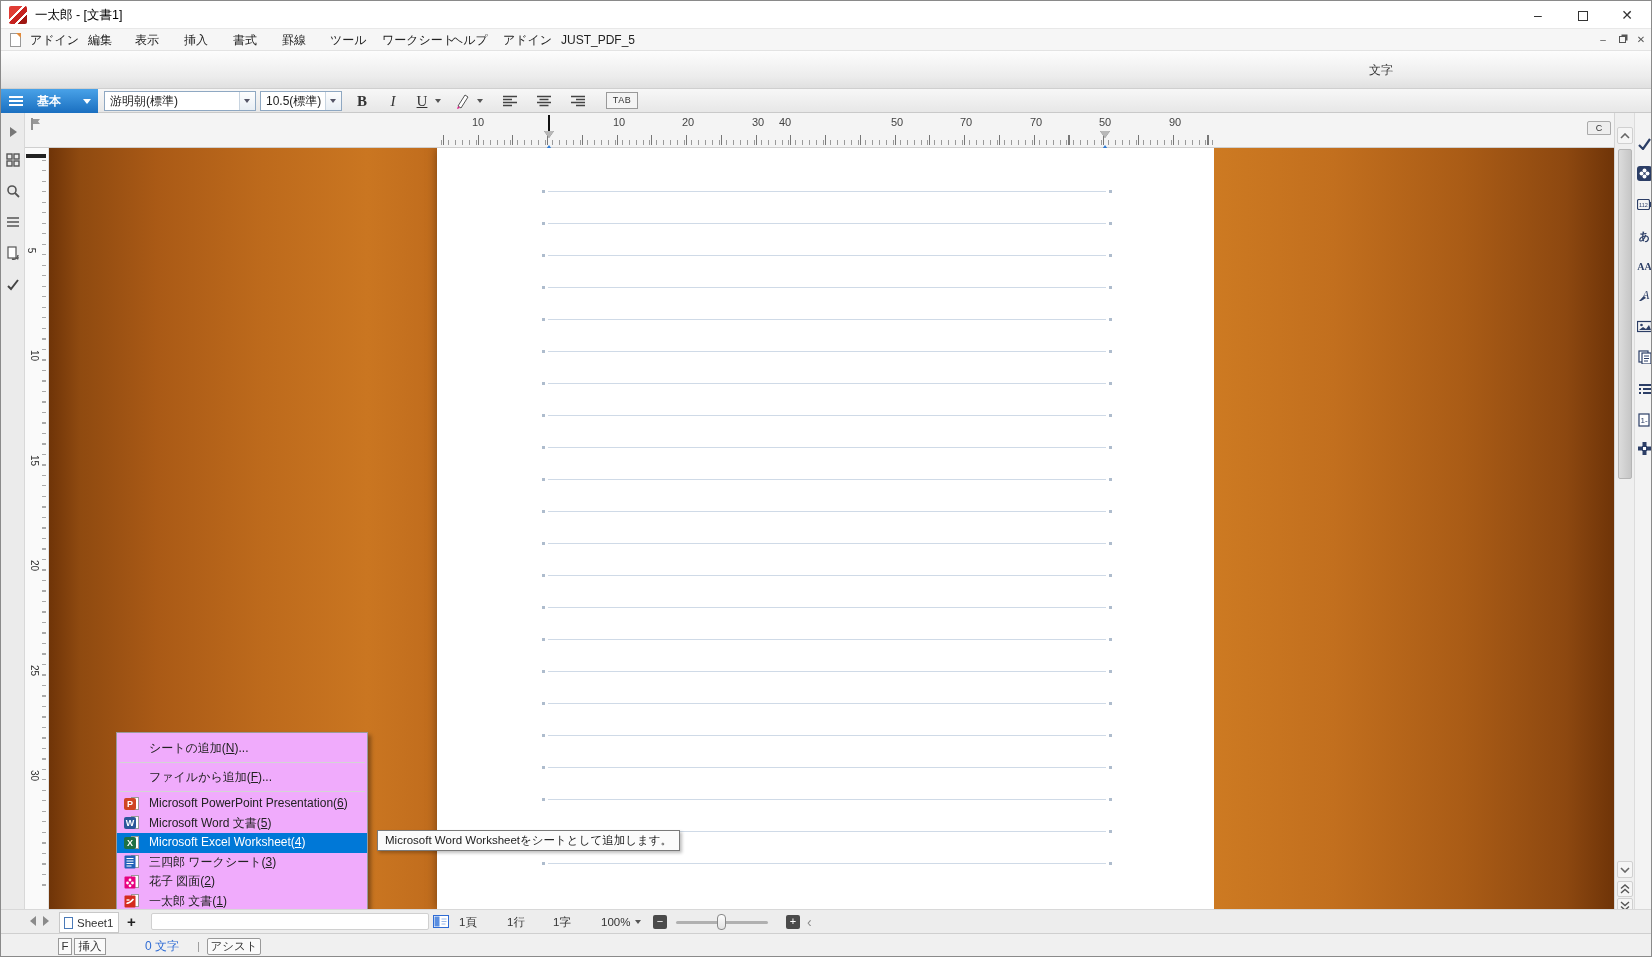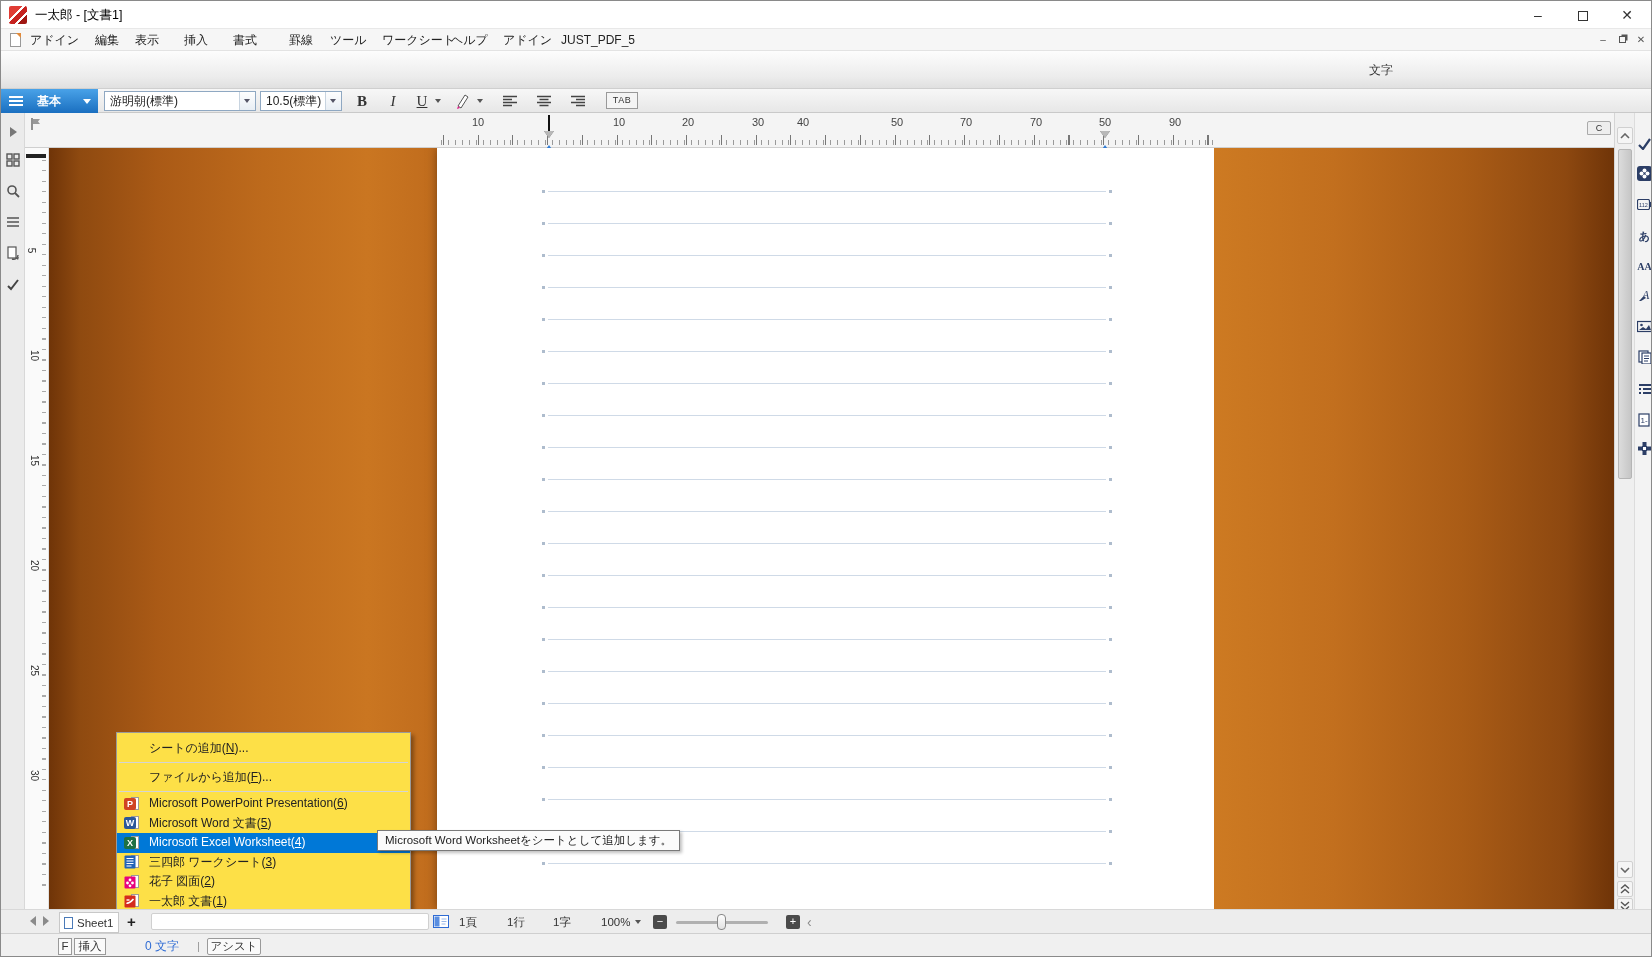--- a/index.html
+++ b/index.html
@@ -94,21 +94,21 @@
   .rule-line::before, .rule-line::after { content:""; position:absolute; top:-1px; width:3px; height:3px; background:#aebccd; }
   .rule-line::before { left:-6px; } .rule-line::after { right:-6px; }
   
   .vscroll { position:absolute; left:1613px; top:112px; width:20px; height:796px; background:#efefef; border-left:1px solid #d5d5d5; }
   .vs-btn { position:absolute; left:2px; width:16px; height:17px; display:flex; align-items:center; justify-content:center; background:#f5f5f5; border:1px solid #d0d0d0; border-radius:2px; }
   .vs-thumb { position:absolute; left:3px; top:36px; width:14px; height:330px; background:linear-gradient(90deg,#dcdcdc,#c6c6c6); border:1px solid #b5b5b5; border-radius:2px; }
   .pal-strip { position:absolute; left:1633px; top:112px; width:19px; height:796px; background:#f3f3f3; border-left:1px solid #dcdcdc; }
   .pal-ico { position:absolute; left:2px; width:15px; height:15px; color:#2c3e66; display:flex; align-items:center; justify-content:center; font-size:11px; }
   .pal-dark { background:#2c3e66; border-radius:3px; }
   
-  .ctx { position:absolute; left:115px; top:731px; width:295px; height:181px; background:#fde047; border:1px solid #9a9a9a; box-shadow:3px 3px 4px rgba(0,0,0,0.35); font-size:12px; color:#222; }
+  .ctx { position:absolute; left:115px; top:731px; width:252px; height:181px; background:#f0abfc; border:1px solid #9a9a9a; box-shadow:3px 3px 4px rgba(0,0,0,0.35); font-size:12px; color:#222; }
   .ctx-item { position:relative; height:19.5px; line-height:19.5px; padding-left:32px; white-space:nowrap; }
   .ctx-item.tall { height:24px; line-height:24px; }
   .ctx-sep { height:1px; background:#d4d4d4; margin:2px 2px; }
   .ctx-item.hl { background:#0078d7; color:#fff; }
   .mkey { text-decoration:underline; }
   .ci { position:absolute; left:7px; top:2.5px; width:15px; height:15px; }
   .ci .pg { position:absolute; right:0; top:0; width:8px; height:13px; background:#fff; border:1px solid #9a9a9a; }
   .ci .app { position:absolute; left:0; top:1px; width:12px; height:12px; border-radius:2px; color:#fff; font-size:9px; font-weight:bold; text-align:center; line-height:12px; }
   
   .tooltip { position:absolute; left:376px; top:829px; height:21px; background:#fbfbfb; border:1px solid #7a7a7a; box-shadow:2px 2px 3px rgba(0,0,0,0.25); font-size:11.5px; line-height:19px; padding:0 7px; color:#222; white-space:nowrap; }
@@ -140,25 +140,25 @@
     <div class="app-icon"></div>
     <div class="win-title">一太郎 - [文書1]</div>
     <div class="cap-btn cap-min">–</div>
     <div class="cap-btn cap-max"><span></span></div>
     <div class="cap-btn cap-close">✕</div>
   </div>
 
   <div class="menubar">
     <div class="doc-mini"></div>
     <div class="menu-item" style="left:25px">アドイン</div>
-    <div class="menu-item" style="left:90px">編集</div>
+    <div class="menu-item" style="left:83px">編集</div>
     <div class="menu-item" style="left:130px">表示</div>
     <div class="menu-item" style="left:179px">挿入</div>
     <div class="menu-item" style="left:228px">書式</div>
-    <div class="menu-item" style="left:284px">罫線</div>
+    <div class="menu-item" style="left:277px">罫線</div>
     <div class="menu-item" style="left:325px">ツール</div>
     <div class="menu-item" style="left:377px">ワークシート</div>
     <div class="menu-item" style="left:446px">ヘルプ</div>
     <div class="menu-item" style="left:498px">アドイン</div>
     <div class="menu-item" style="left:556px">JUST_PDF_5</div>
     <div class="child-btn" style="left:1594px">–</div>
     <div class="child-btn child-restore" style="left:1613px"><span></span></div>
     <div class="child-btn" style="left:1632px">✕</div>
   </div>
 
@@ -413,21 +413,21 @@
 
   <div class="hruler">
     <svg class="flag-ico" width="13" height="14" viewBox="0 0 13 14">
         <path d="M3 1v12" stroke="#777" stroke-width="1.6"></path>
         <path d="M4 2h7l-2 2.5L11 7H4z" fill="#999"></path>
       </svg>
     <div class="hr-num" style="left:453px">10</div>
     <div class="hr-num" style="left:594px">10</div>
     <div class="hr-num" style="left:663px">20</div>
     <div class="hr-num" style="left:733px">30</div>
-    <div class="hr-num" style="left:778px">40</div>
+    <div class="hr-num" style="left:760px">40</div>
     <div class="hr-num" style="left:872px">50</div>
     <div class="hr-num" style="left:941px">70</div>
     <div class="hr-num" style="left:1011px">70</div>
     <div class="hr-num" style="left:1080px">50</div>
     <div class="hr-num" style="left:1150px">90</div>
     <div class="hr-meds"></div>
     <div class="hr-dots"></div>
     <div class="hr-caret"></div>
     <div class="mk" style="left:519px">
         <div class="t"></div>

